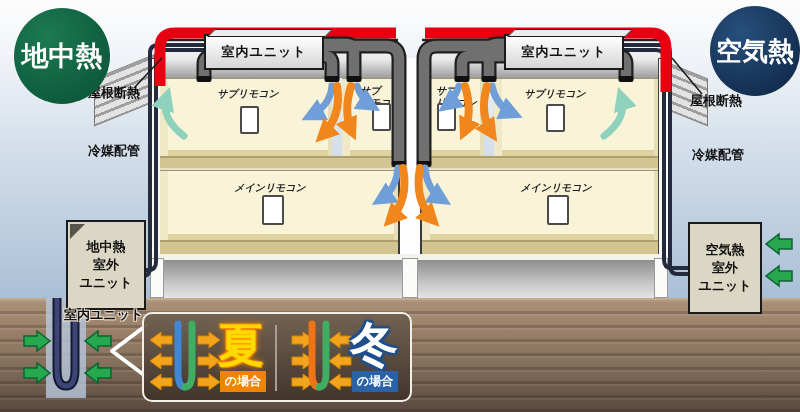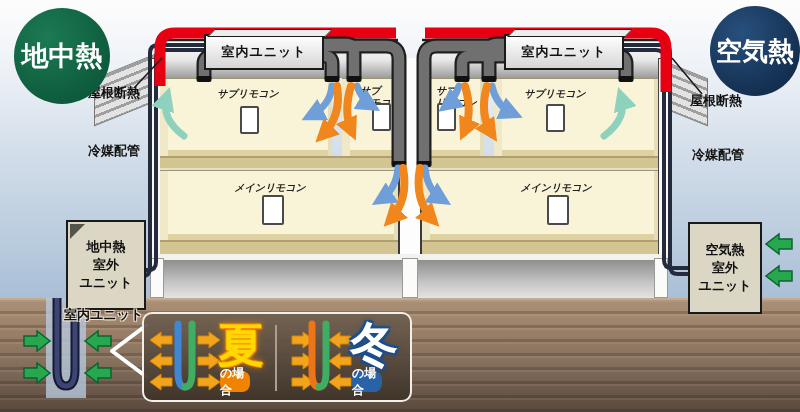--- a/index.html
+++ b/index.html
@@ -52,21 +52,21 @@
   .badge.air{left:710px;top:6px;width:90px;height:90px;font-size:26px;background:radial-gradient(circle at 35% 30%,#27507d,#132e4f 75%);}
   
   .legend{left:142px;top:312px;width:270px;height:90px;z-index:3;border-radius:10px;border:2px solid #f2efe9;box-sizing:border-box;
           background:linear-gradient(180deg,rgba(112,96,80,0.94),rgba(64,52,42,0.96));}
   .legend .divider{position:absolute;left:131px;top:11px;width:2px;height:66px;background:#a99e92;}
   .season-char{position:absolute;font-weight:bold;z-index:2;}
   .summer-char{left:74px;top:1px;font-size:46px;color:#ffd900;
       text-shadow:0 0 3px #ff9000,0 0 7px #f08300,-1px -1px 0 #f08300,1px 1px 0 #f08300;}
   .winter-char{left:206px;top:-1px;font-size:48px;color:#ffffff;
       text-shadow:0 0 3px #1d4f8f,0 0 6px #1d4f8f,-2px -2px 0 #1d4f8f,2px 2px 0 #1d4f8f,2px -2px 0 #1d4f8f,-2px 2px 0 #1d4f8f;}
-  .case-badge{position:absolute;top:57px;width:30px;height:21px;border-radius:8px;color:#fff;font-size:12px;font-weight:bold;
+  .case-badge{position:absolute;top:57px;width:46px;height:21px;border-radius:0;color:#fff;font-size:12px;font-weight:bold;
       display:flex;align-items:center;justify-content:center;z-index:2;font-family:Liberation Mono, monospace;}
   .case-summer{left:76px;background:#f08300;}
   .case-winter{left:208px;background:#2a62a8;}
 </style>
 </head>
 <body>
 
 <div class="stage">
 
   <div class="abs sky"></div>

